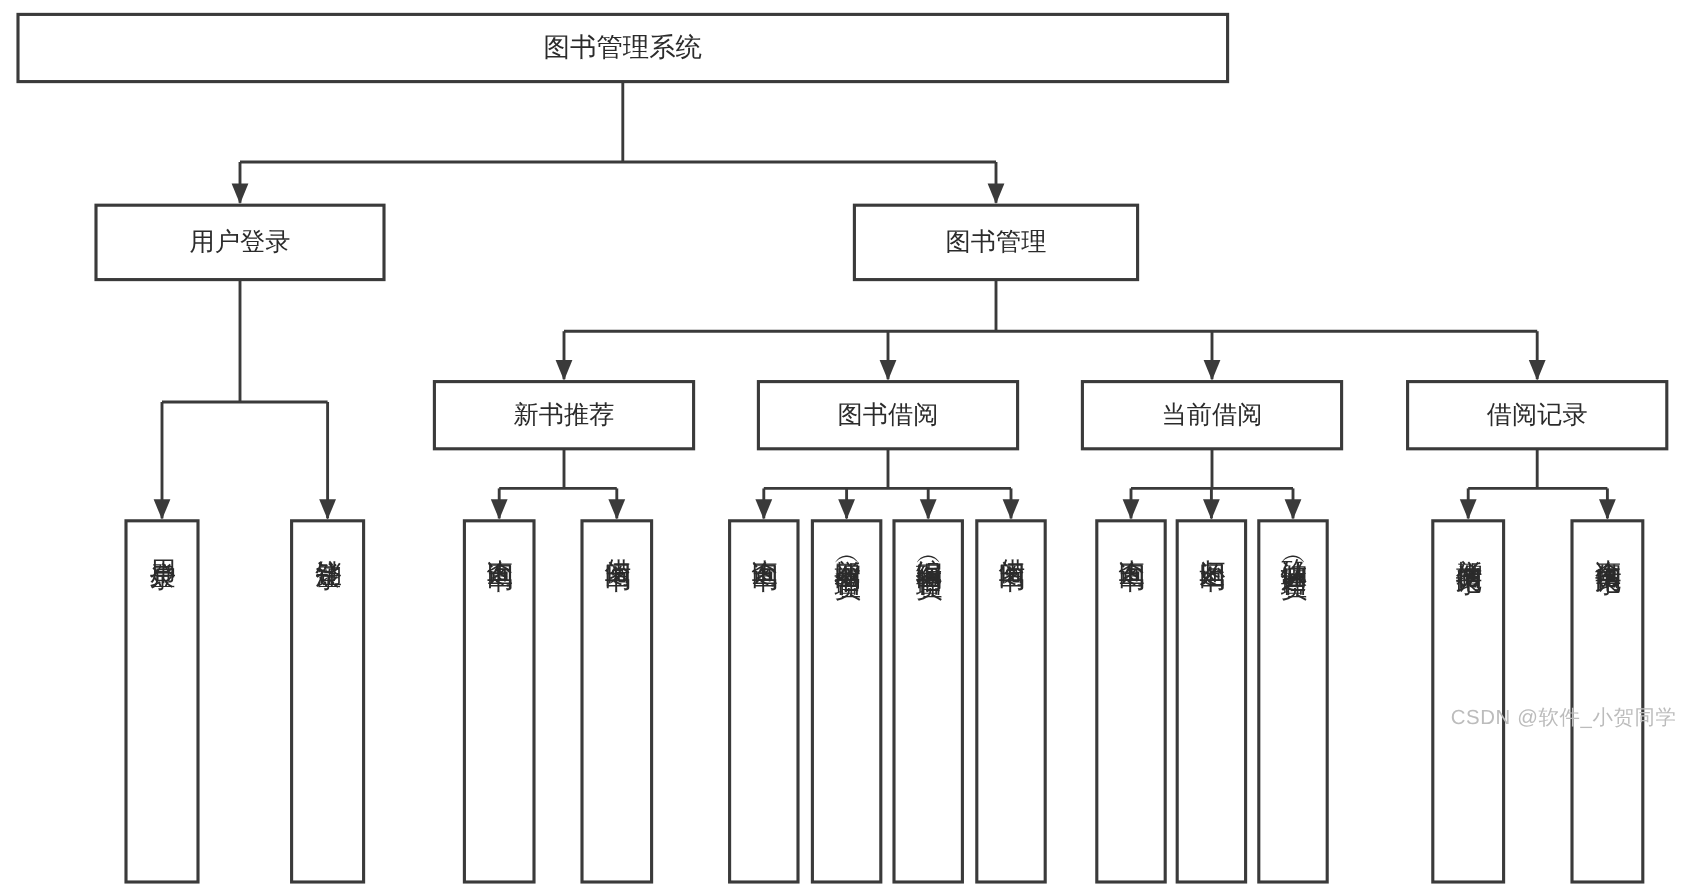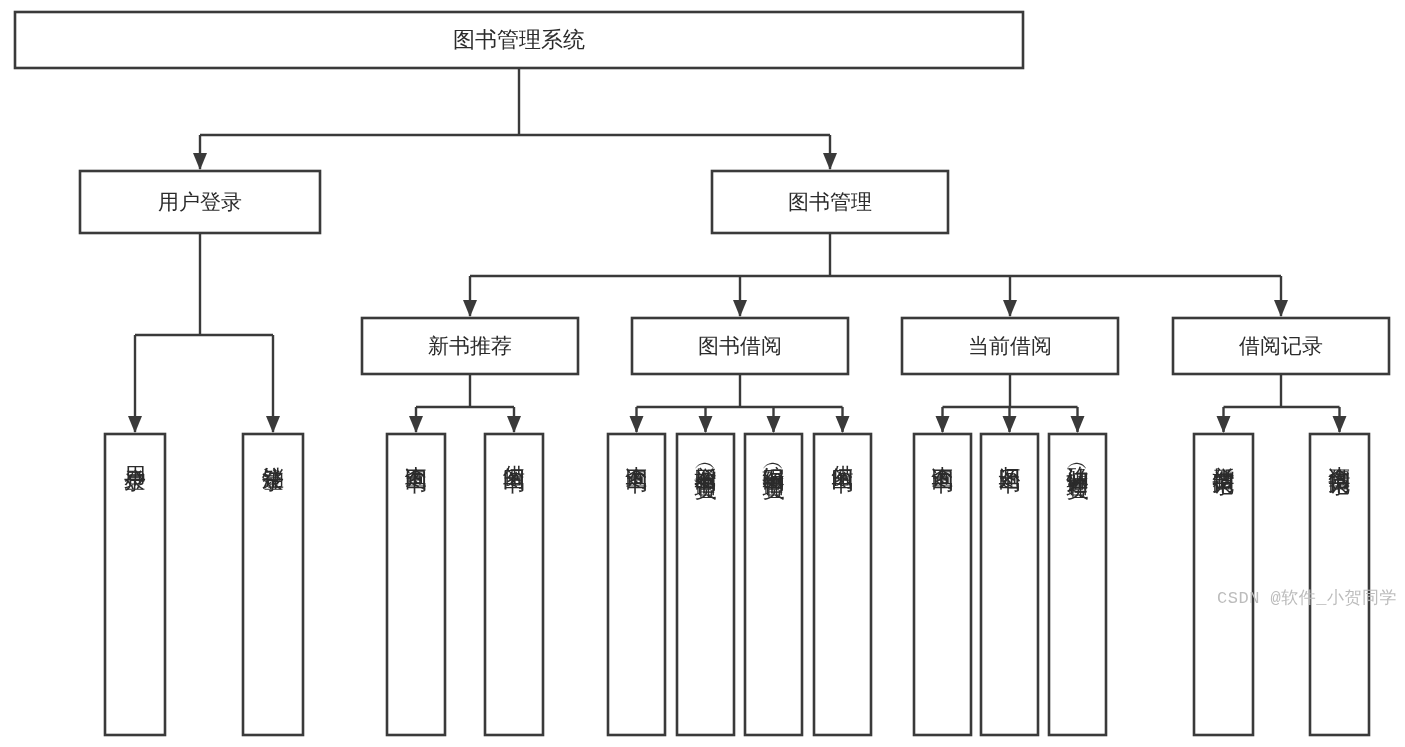--- a/index.html
+++ b/index.html
@@ -70,21 +70,21 @@
     font-size: 22px;
     line-height: 1.08;
     letter-spacing: 2px;
     color: #2b2b2b;
     white-space: nowrap;
   }
   .watermark {
     position: absolute;
     right: 8px;
     bottom: 4px;
-    font-family: Liberation Mono, monospace;
+    font-family: Liberation Sans, sans-serif;
     font-size: 17px;
     color: #bcbcbc;
     letter-spacing: 0.5px;
     white-space: nowrap;
   }
 </style>
 </head>
 <body>
 
 <div id="diagram-root">

